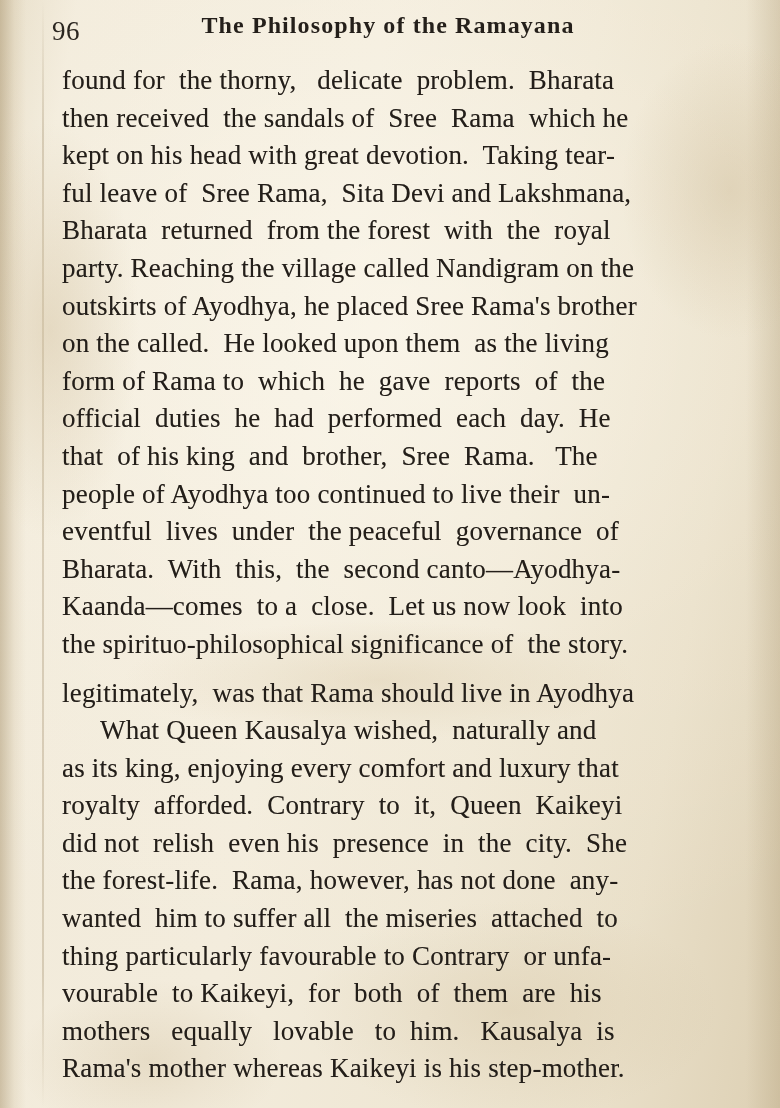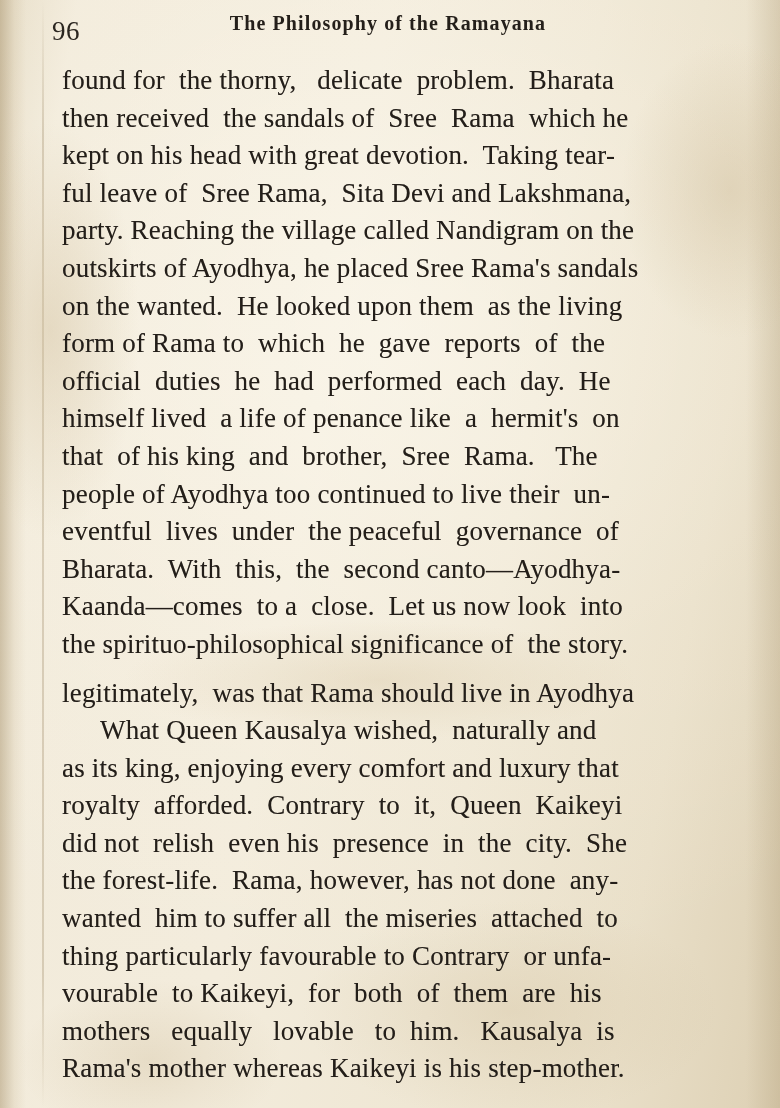--- a/index.html
+++ b/index.html
@@ -78,21 +78,21 @@
     color: #2b2620;
     letter-spacing: 0.5px;
   }
   .running-title {
     position: absolute;
     left: 0; right: 0;
     top: 0;
     text-align: center;
     font-family: "Liberation Serif", serif;
     font-weight: bold;
-    font-size: 20px;
+    font-size: 24px;
     letter-spacing: 1.1px;
     color: #241f1a;
     padding-right: 4px;
   }
 
   .body-text {
     position: absolute;
     left: 62px;
     top: 62px;
     width: 700px;
@@ -138,26 +138,26 @@
   <div class="header">
     <div class="folio">96</div>
     <div class="running-title">The Philosophy of the Ramayana</div>
   </div>
 
   <div class="body-text">
       <span class="line">found for  the thorny,   delicate  problem.  Bharata</span>
       <span class="line">then received  the sandals of  Sree  Rama  which he</span>
       <span class="line">kept on his head with great devotion.  Taking tear-</span>
       <span class="line">ful leave of  Sree Rama,  Sita Devi and Lakshmana,</span>
+      <span class="line">Bharata  returned  from the forest  with  the  royal</span>
       <span class="line">party. Reaching the village called Nandigram on the</span>
-      <span class="line">outskirts of Ayodhya, he placed Sree Rama's sandals</span>
-      <span class="line">on the wanted.  He looked upon them  as the living</span>
+      <span class="line">outskirts of Ayodhya, he placed Sree Rama's brother</span>
+      <span class="line">on the called.  He looked upon them  as the living</span>
       <span class="line">form of Rama to  which  he  gave  reports  of  the</span>
       <span class="line">official  duties  he  had  performed  each  day.  He</span>
-      <span class="line">himself lived  a life of penance like  a  hermit's  on</span>
       <span class="line">that  of his king  and  brother,  Sree  Rama.   The</span>
       <span class="line">people of Ayodhya too continued to live their  un-</span>
       <span class="line">eventful  lives  under  the peaceful  governance  of</span>
       <span class="line">Bharata.  With  this,  the  second canto—Ayodhya-</span>
       <span class="line">Kaanda—comes  to a  close.  Let us now look  into</span>
       <span class="line">the spirituo-philosophical significance of  the story.</span>
       <span class="para-gap"></span>
       <span class="line">legitimately,  was that Rama should live in Ayodhya</span>
       <span class="line indent">What Queen Kausalya wished,  naturally and</span>
       <span class="line">as its king, enjoying every comfort and luxury that</span>

